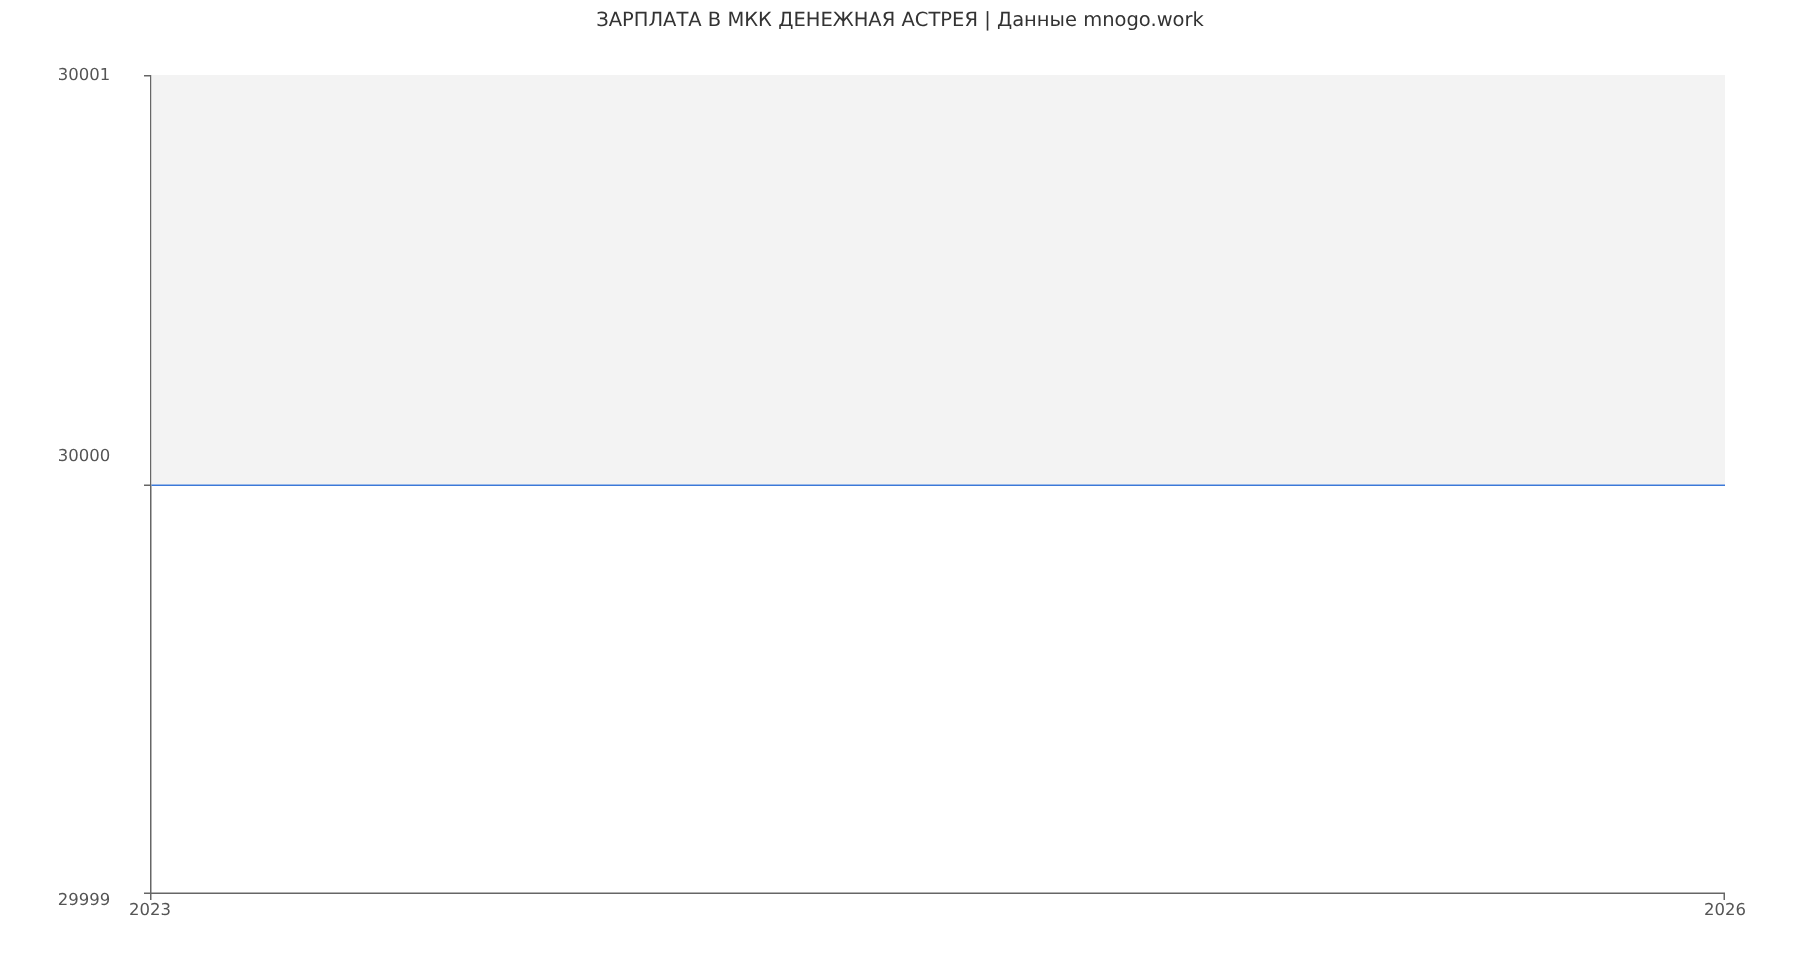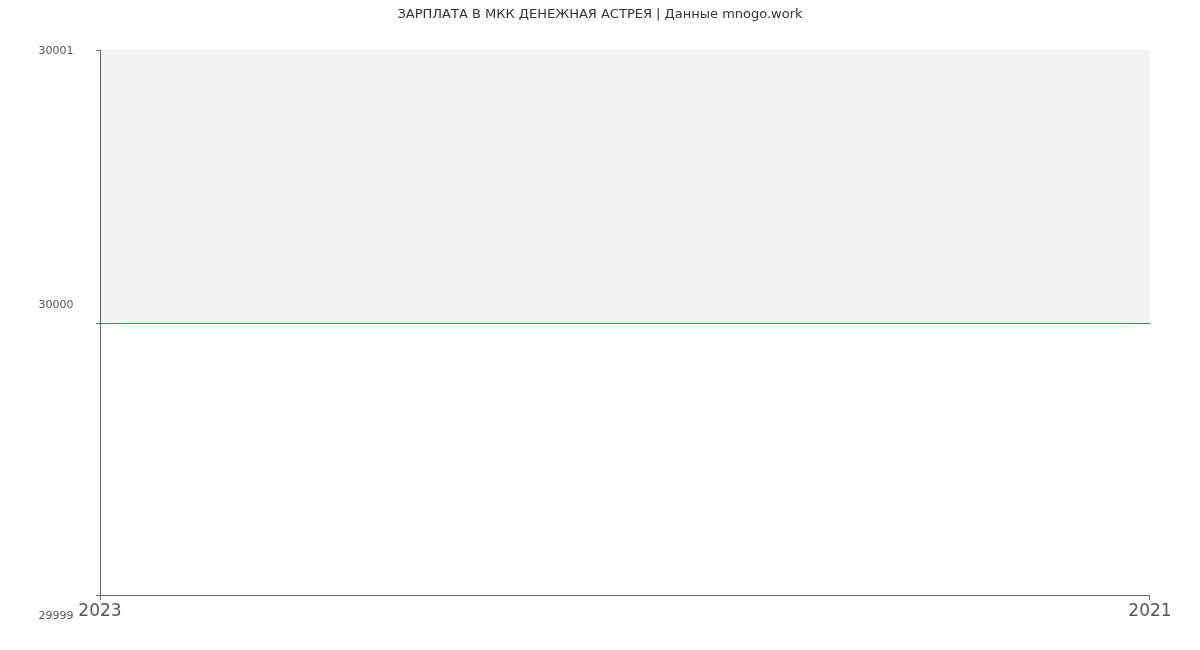--- a/index.html
+++ b/index.html
@@ -56,21 +56,21 @@
     right: 1104px;
     font-size: 11px;
     color: #555;
     text-align: center;
     transform: translateY(-50%);
     width: 80px;
   }
   .xtick {
     position: absolute;
     top: 600px;
-    font-size: 17px;
+    font-size: 11px;
     color: #555;
     transform: translateX(-50%);
   }
   .ytick-mark {
     position: absolute;
     left: 96px;
     width: 4px;
     height: 1px;
     background: #666;
   }
@@ -83,27 +83,27 @@
   }
 </style>
 </head>
 <body>
 
 <div class="chart-wrap">
   <div class="title">ЗАРПЛАТА В МКК ДЕНЕЖНАЯ АСТРЕЯ | Данные mnogo.work</div>
 
   <div class="ytick" style="top:50px">30001</div>
   <div class="ytick" style="top:304px">30000</div>
-  <div class="ytick" style="top:615px">29999</div>
+  <div class="ytick" style="top:600px">29999</div>
   <div class="ytick-mark" style="top:50px"></div>
   <div class="ytick-mark" style="top:323px"></div>
   <div class="ytick-mark" style="top:595px"></div>
 
   <div class="xtick" style="left:100px">2023</div>
-  <div class="xtick" style="left:1150px">2021</div>
+  <div class="xtick" style="left:1150px">2026</div>
   <div class="xtick-mark" style="left:100px"></div>
   <div class="xtick-mark" style="left:1149px"></div>
 
   <div class="plot">
     <div class="fill"></div>
     <div class="line"></div>
   </div>
 </div>
 
 </body></html>

